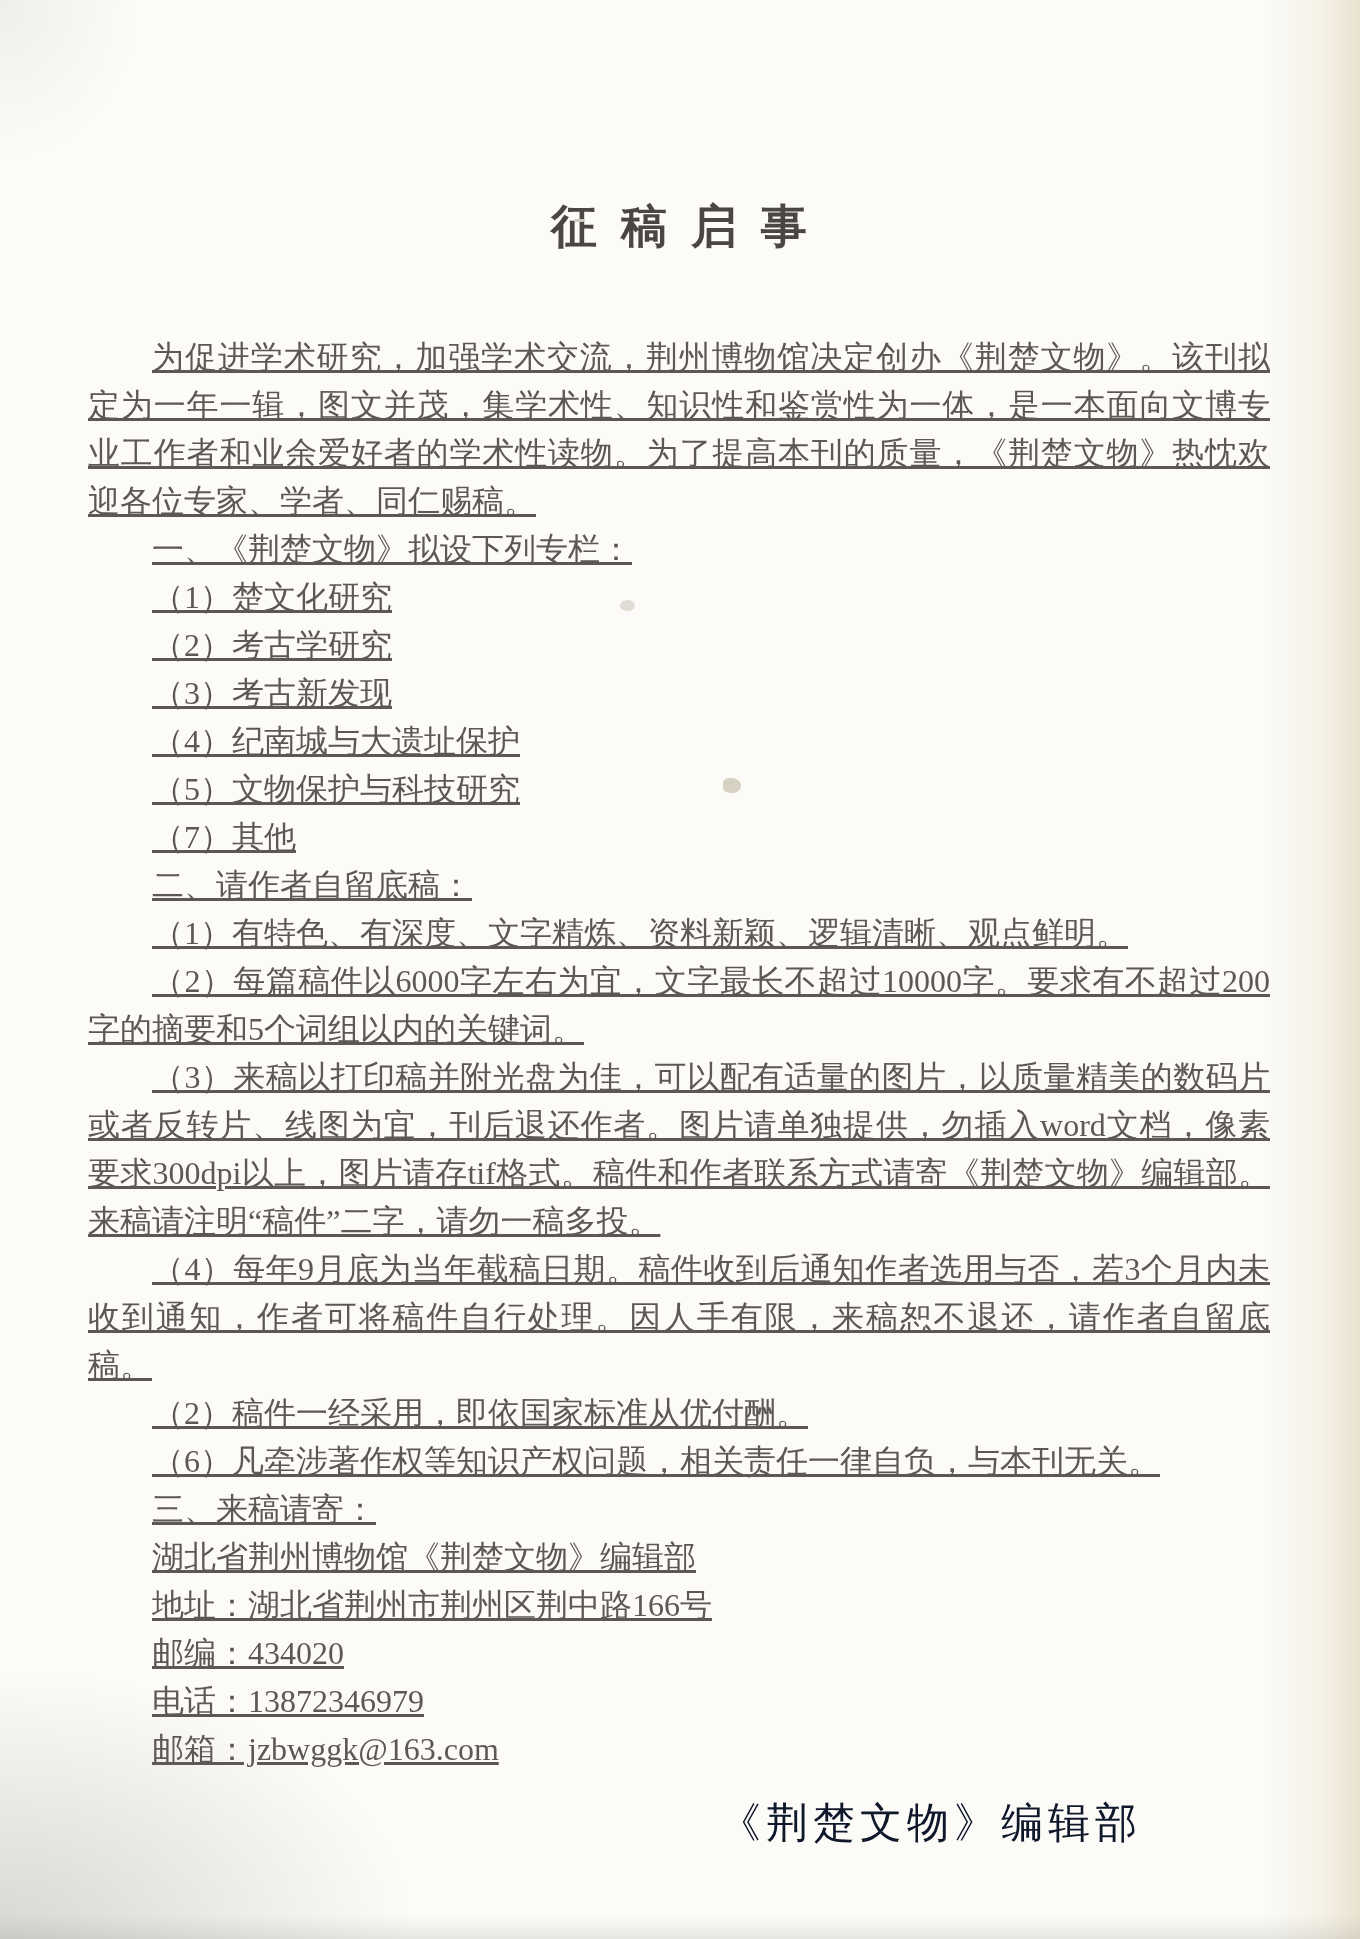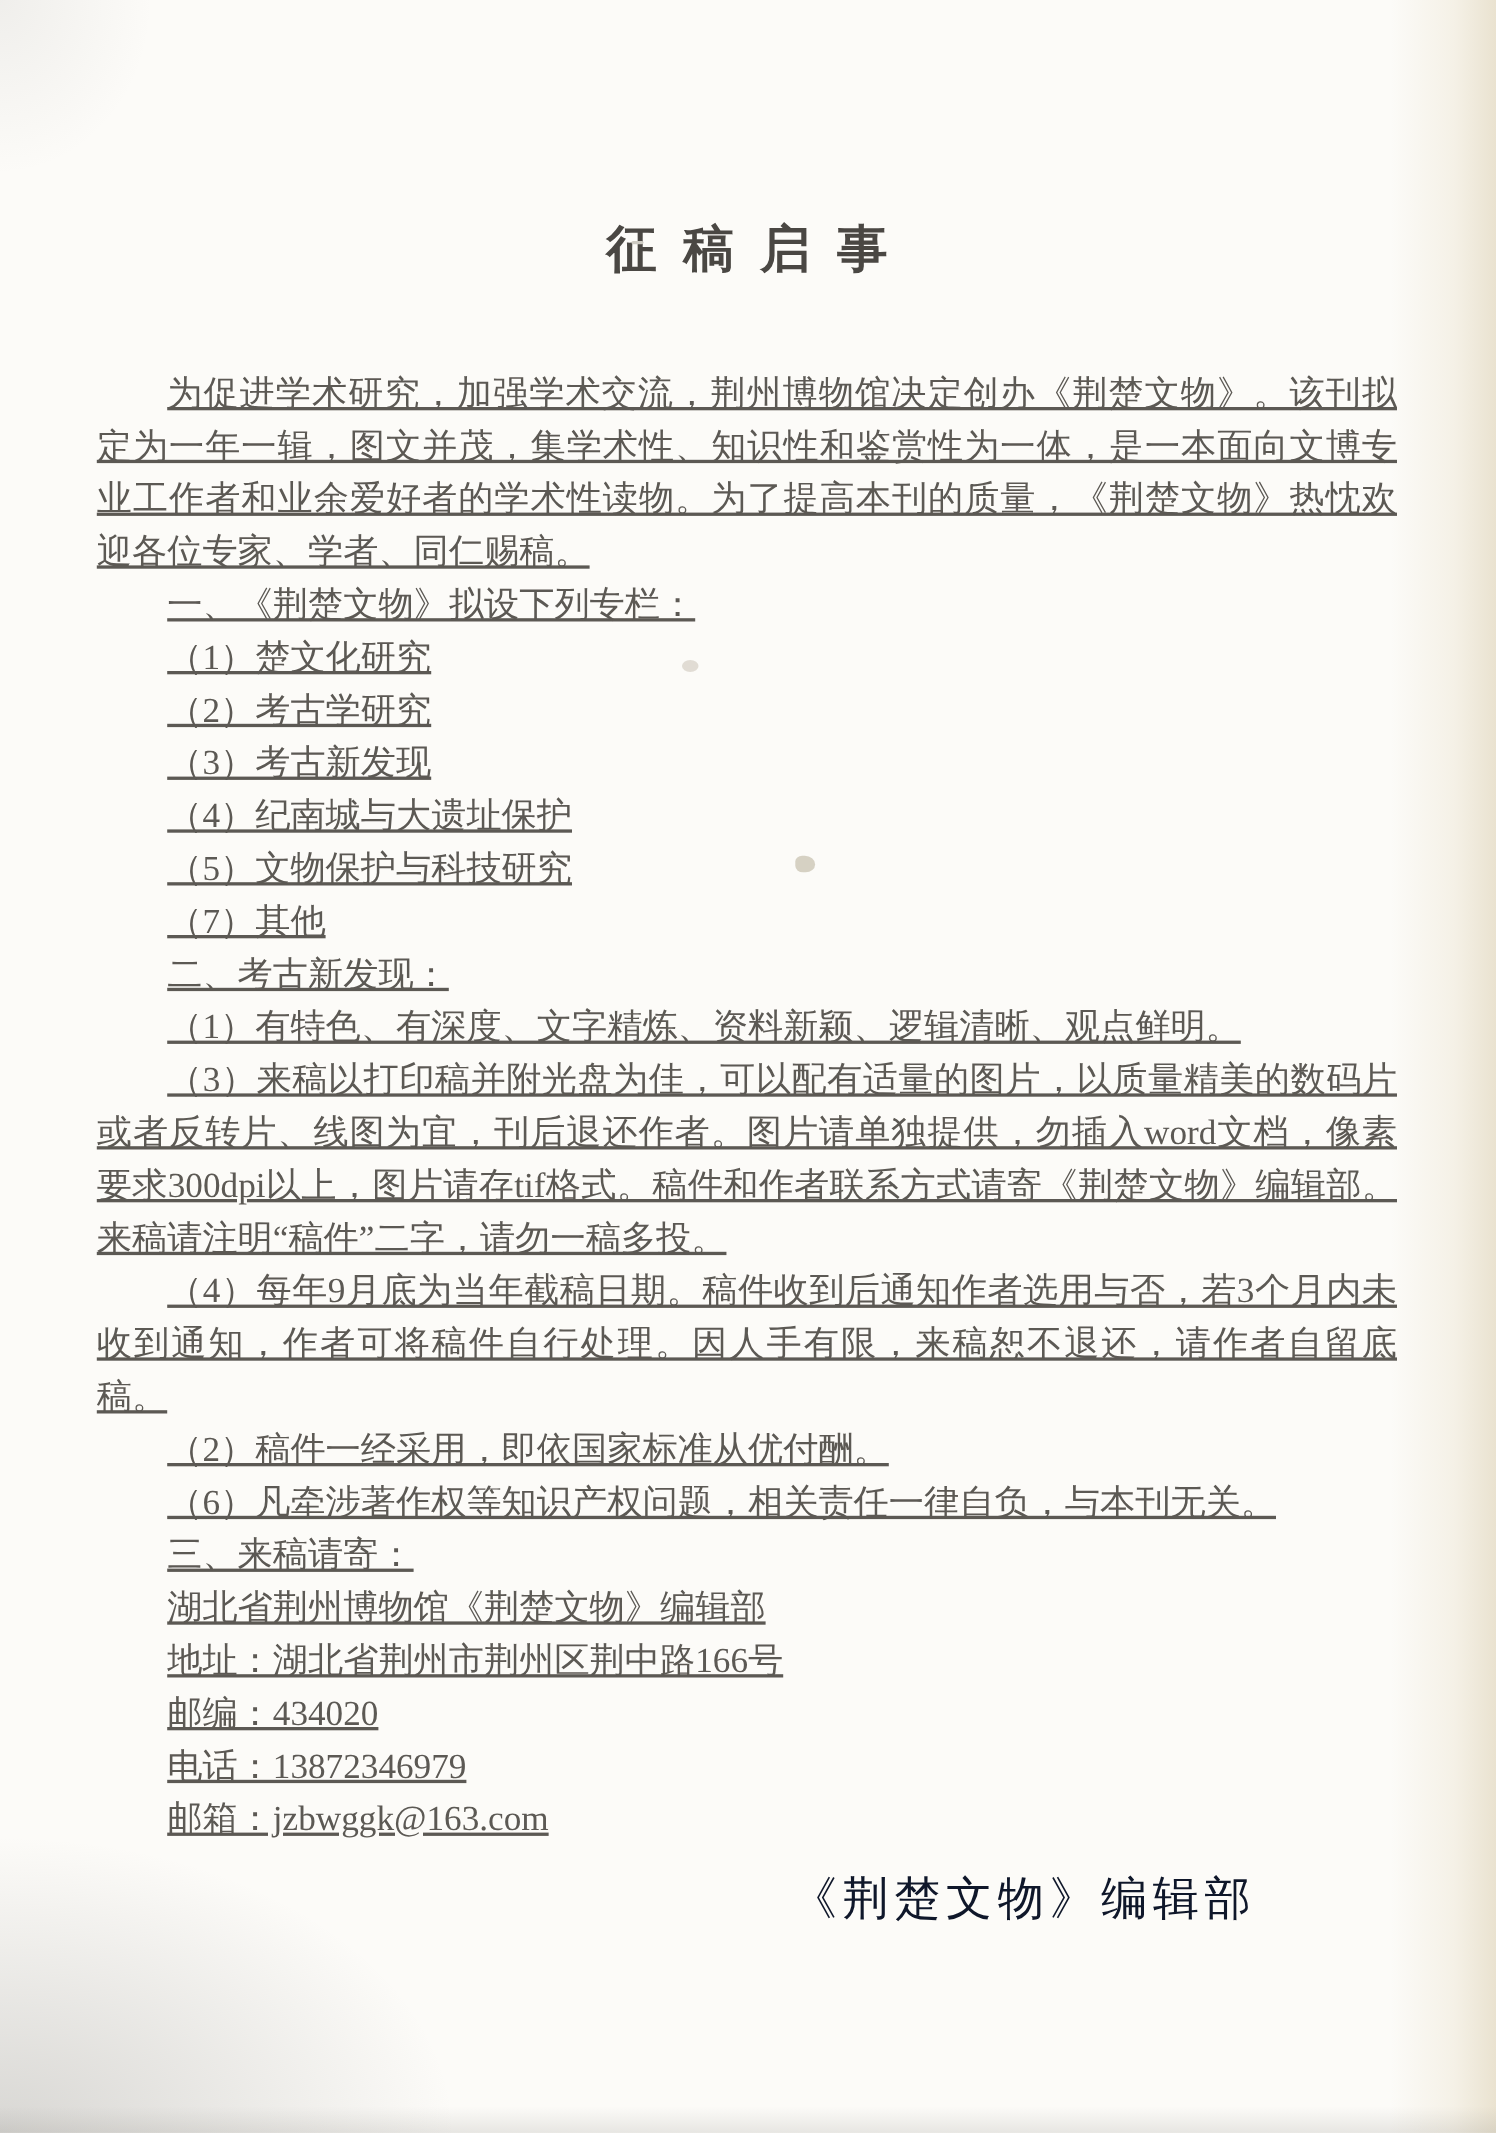--- a/index.html
+++ b/index.html
@@ -97,25 +97,26 @@
         <p class="para">（4）纪南城与大遗址保护</p>
 
         <p class="para">（5）文物保护与科技研究</p>
 
 
         <p class="para">（7）其他</p>
       </div>
   </section>
 
   <section>
-    <p class="para">二、考古新发现：</p>
+    <p class="para">二、请作者自留底稿：</p>
     <div>
 
         <p class="para">（1）有特色、有深度、文字精炼、资料新颖、逻辑清晰、观点鲜明。</p>
 
+        <p class="para">（2）每篇稿件以6000字左右为宜，文字最长不超过10000字。要求有不超过200字的摘要和5个词组以内的关键词。</p>
 
         <p class="para">（3）来稿以打印稿并附光盘为佳，可以配有适量的图片，以质量精美的数码片或者反转片、线图为宜，刊后退还作者。图片请单独提供，勿插入word文档，像素要求300dpi以上，图片请存tif格式。稿件和作者联系方式请寄《荆楚文物》编辑部。来稿请注明“稿件”二字，请勿一稿多投。</p>
 
         <p class="para">（4）每年9月底为当年截稿日期。稿件收到后通知作者选用与否，若3个月内未收到通知，作者可将稿件自行处理。因人手有限，来稿恕不退还，请作者自留底稿。</p>
 
         <p class="para">（2）稿件一经采用，即依国家标准从优付酬。</p>
 
         <p class="para">（6）凡牵涉著作权等知识产权问题，相关责任一律自负，与本刊无关。</p>
       </div>
   </section>

